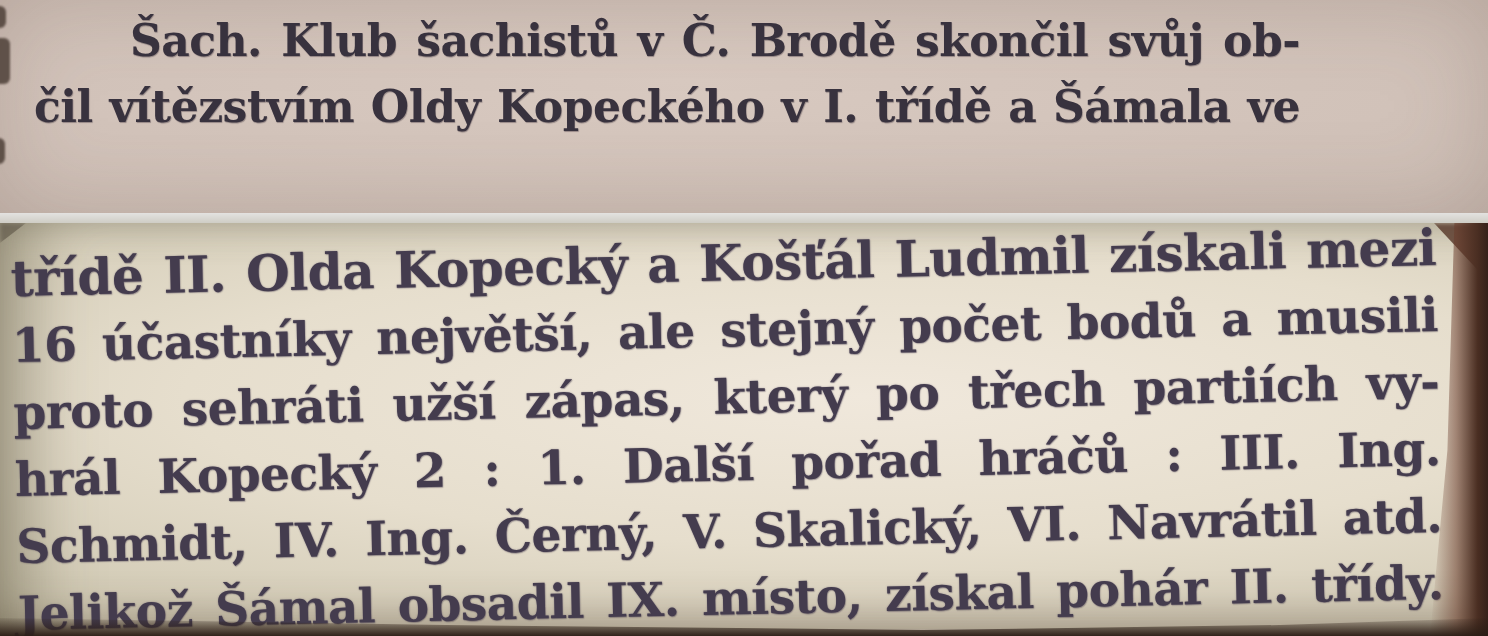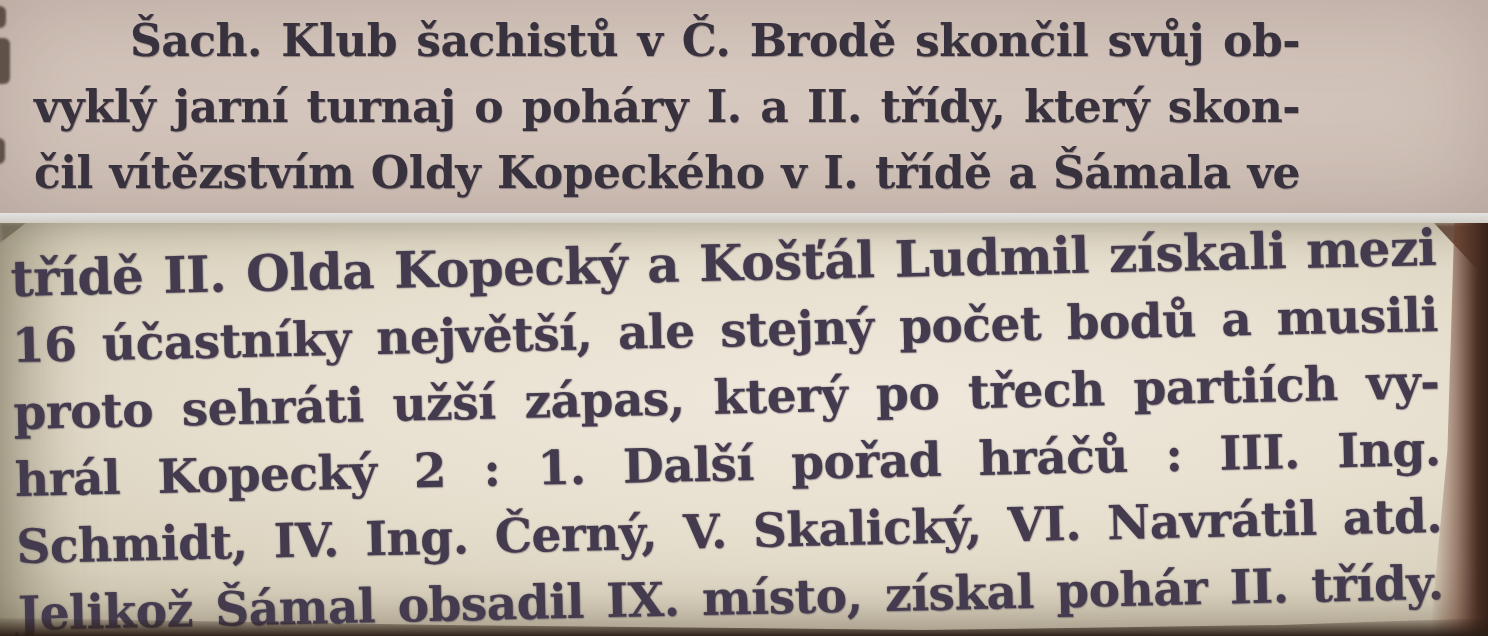--- a/index.html
+++ b/index.html
@@ -97,21 +97,20 @@
 <body>
 
 <div id="stage">
 
   <div class="seg-top">
     <div class="notch n1"></div>
     <div class="notch n2"></div>
     <div class="notch n3"></div>
     <div class="textblock">
       <div class="line indent-first">Šach. Klub šachistů v Č. Brodě skončil svůj ob-</div>
-      <div class="line">vyklý jarní turnaj o poháry I. a II. třídy, který skon-</div>
       <div class="line">čil vítězstvím Oldy Kopeckého v I. třídě a Šámala ve</div>
     </div>
   </div>
 
   <div class="seam"></div>
 
   <div class="seg-bottom">
     <div class="edge-sliver-left"></div>
     <div class="textblock">
       <div class="line line-big">třídě II. Olda Kopecký a Košťál Ludmil získali mezi</div>

